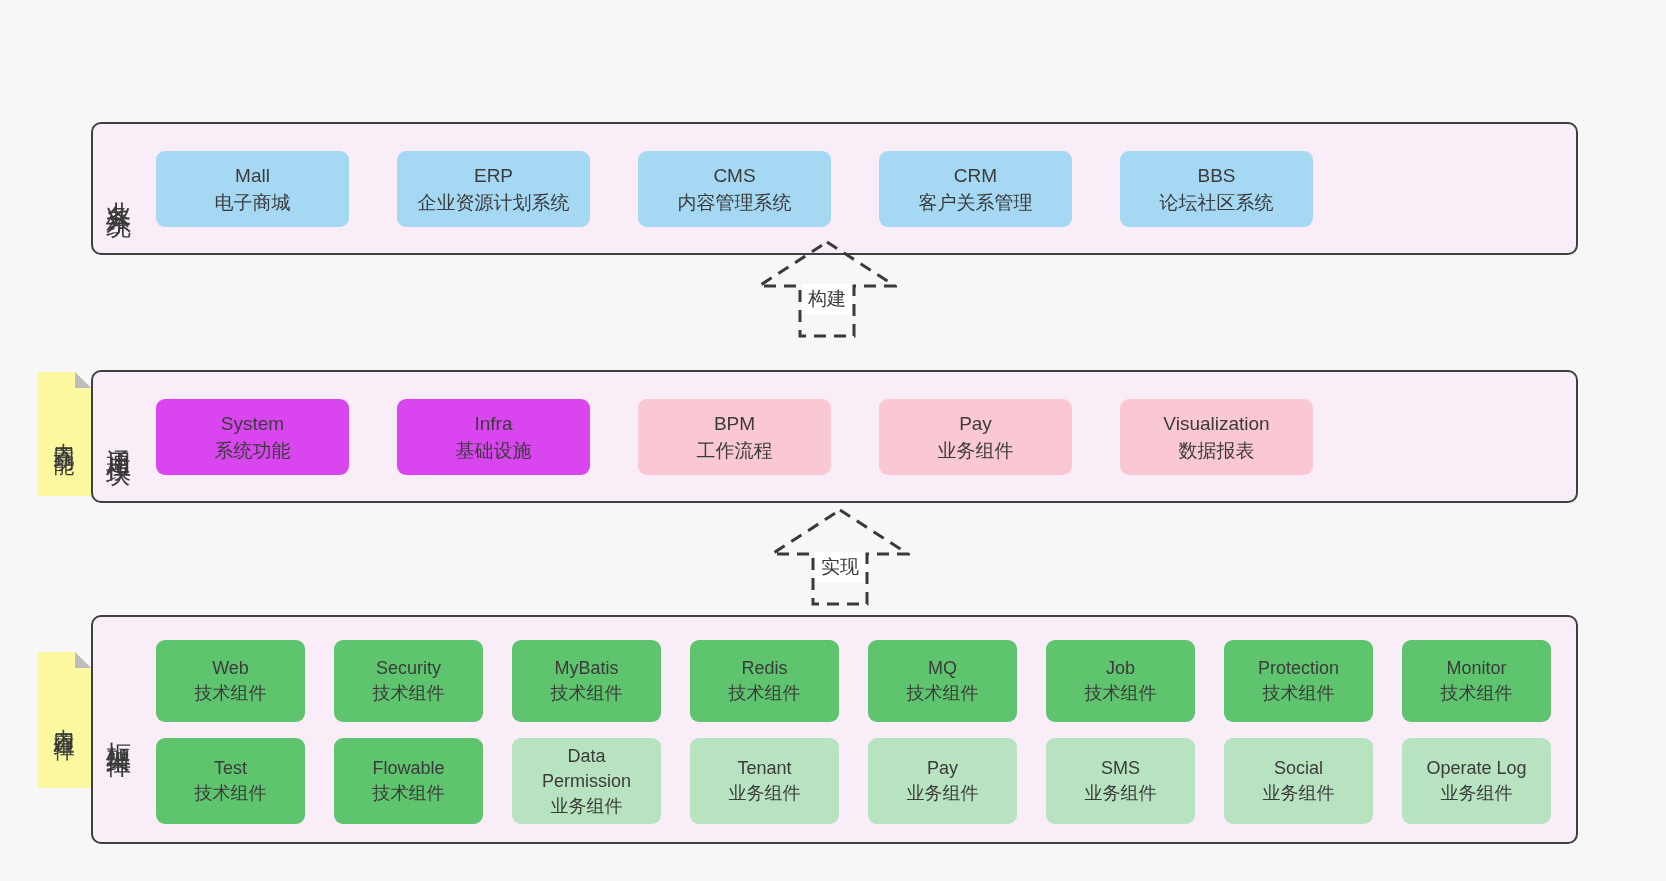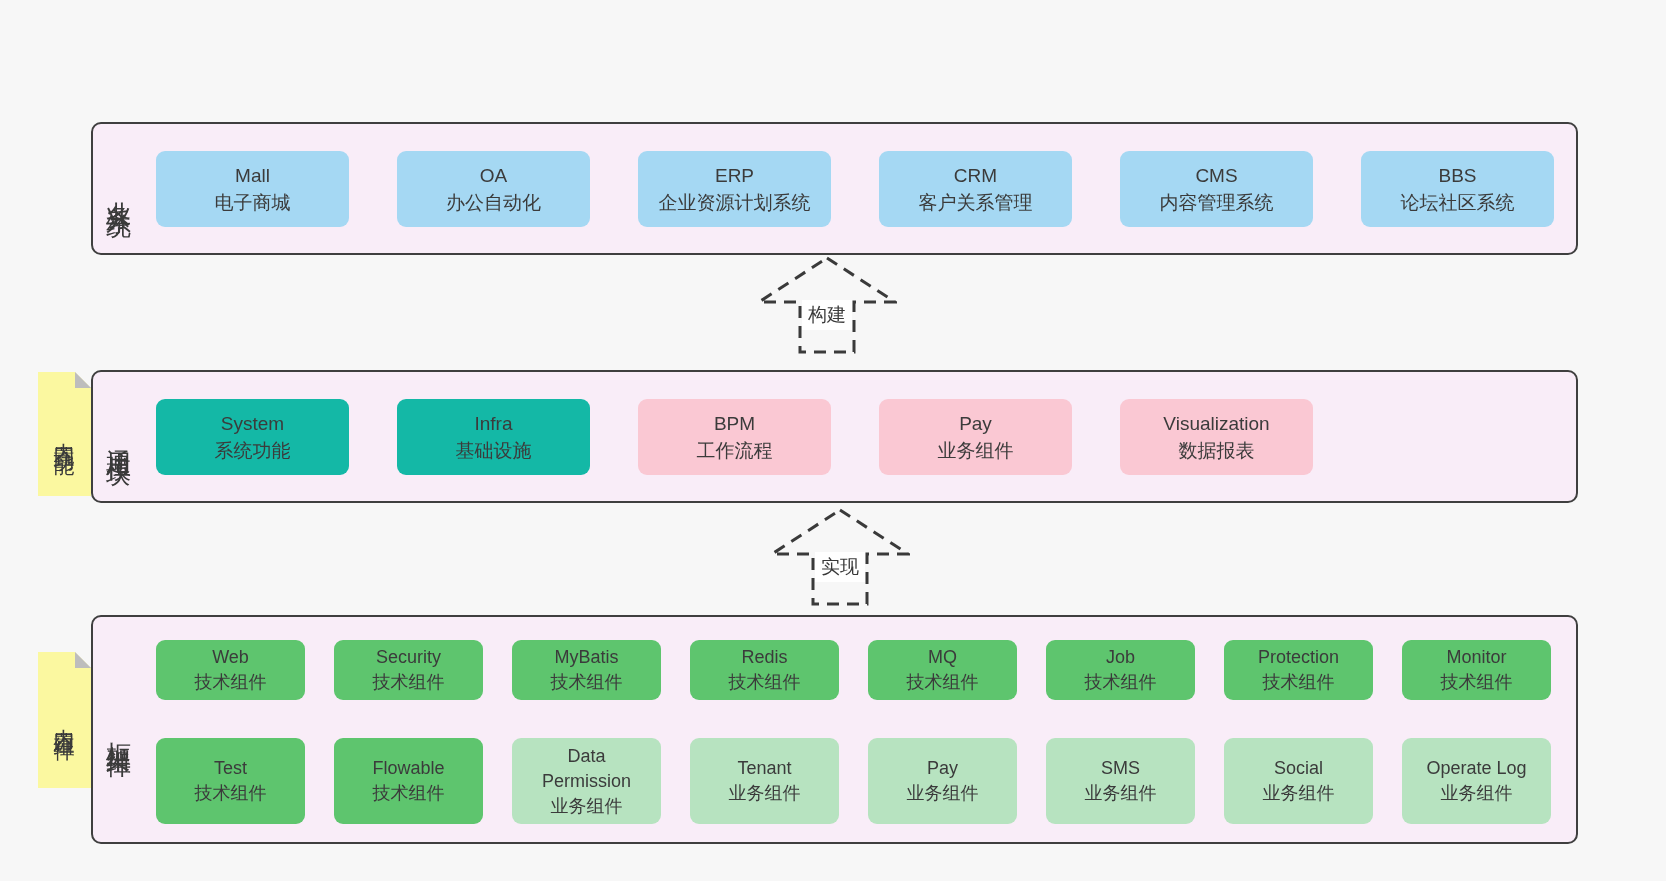--- a/index.html
+++ b/index.html
@@ -20,43 +20,43 @@
 
   .boxrow{position:absolute;left:63px;top:0;height:100%;display:flex;align-items:center;gap:48px;}
   .box{box-sizing:border-box;border-radius:9px;display:flex;flex-direction:column;
        align-items:center;justify-content:center;text-align:center;color:#3b3b3b;}
   .row6 .box{width:193px;height:76px;font-size:19px;line-height:27px;}
 
   #sec-framework .boxrow{height:auto;gap:29px;}
   #row-tech{top:23px;}
   #row-biz{top:121px;}
   .row8 .box{width:149px;font-size:18px;line-height:25px;}
-  #row-tech .box{height:60px;}
+  #row-tech .box{height:82px;}
   #row-biz .box{height:86px;}
   .wrap-narrow{display:inline-block;max-width:108px;}
 
   .blue{background:#a5d8f3;}
-  .red{background:#14b8a6;}
+  .red{background:#d946ef;}
   .pink{background:#fac8d3;justify-content:center;}
   .green{background:#5ec56e;}
   .lgreen{background:#b7e3c0;}
 
   
   .sticky{position:absolute;left:38px;width:53px;background:#fbf8a0;display:flex;
           clip-path:polygon(0 0,calc(100% - 16px) 0,100% 16px,100% 100%,0 100%);}
   .sticky::after{content:"";position:absolute;top:0;right:0;width:16px;height:16px;
           background:linear-gradient(to bottom left,rgba(0,0,0,0) 49%,#bdbdbd 50%);}
   #sticky-modules{top:372px;height:124px;}
   #sticky-framework{top:652px;height:136px;}
   .sticky .vtext{margin:auto;writing-mode:vertical-rl;text-orientation:upright;
           font-size:21px;letter-spacing:4px;line-height:1;color:#3a3a3a;}
 
   
   .arrow{position:absolute;width:140px;height:99px;}
-  #arrow-build{left:757px;top:256px;}
+  #arrow-build{left:757px;top:240px;}
   #arrow-impl{left:770px;top:508px;}
   .arrow svg{position:absolute;left:0;top:0;}
   .arrow-label{position:absolute;left:50%;top:60%;transform:translate(-50%,-50%);
           background:#ffffff;padding:2px 6px;font-size:19px;color:#3a3a3a;white-space:nowrap;}
 </style>
 </head>
 <body>
 
 <div class="page">
 
@@ -68,34 +68,30 @@
   </div>
 
   <section class="panel" id="sec-business">
     <span class="vlabel">业务系统</span>
     <div class="boxrow row6">
       <div class="box blue">
         <span>Mall</span>
         <span>电子商城</span>
       </div>
       <div class="box blue">
-        <span>OA</span>
-        <span>办公自动化</span>
-      </div>
-      <div class="box blue">
         <span>ERP</span>
         <span>企业资源计划系统</span>
       </div>
       <div class="box blue">
+        <span>CMS</span>
+        <span>内容管理系统</span>
+      </div>
+      <div class="box blue">
         <span>CRM</span>
         <span>客户关系管理</span>
-      </div>
-      <div class="box blue">
-        <span>CMS</span>
-        <span>内容管理系统</span>
       </div>
       <div class="box blue">
         <span>BBS</span>
         <span>论坛社区系统</span>
       </div>
     </div>
   </section>
 
   <div class="arrow" id="arrow-build">
     <svg width="140" height="99" viewBox="0 0 140 99">

